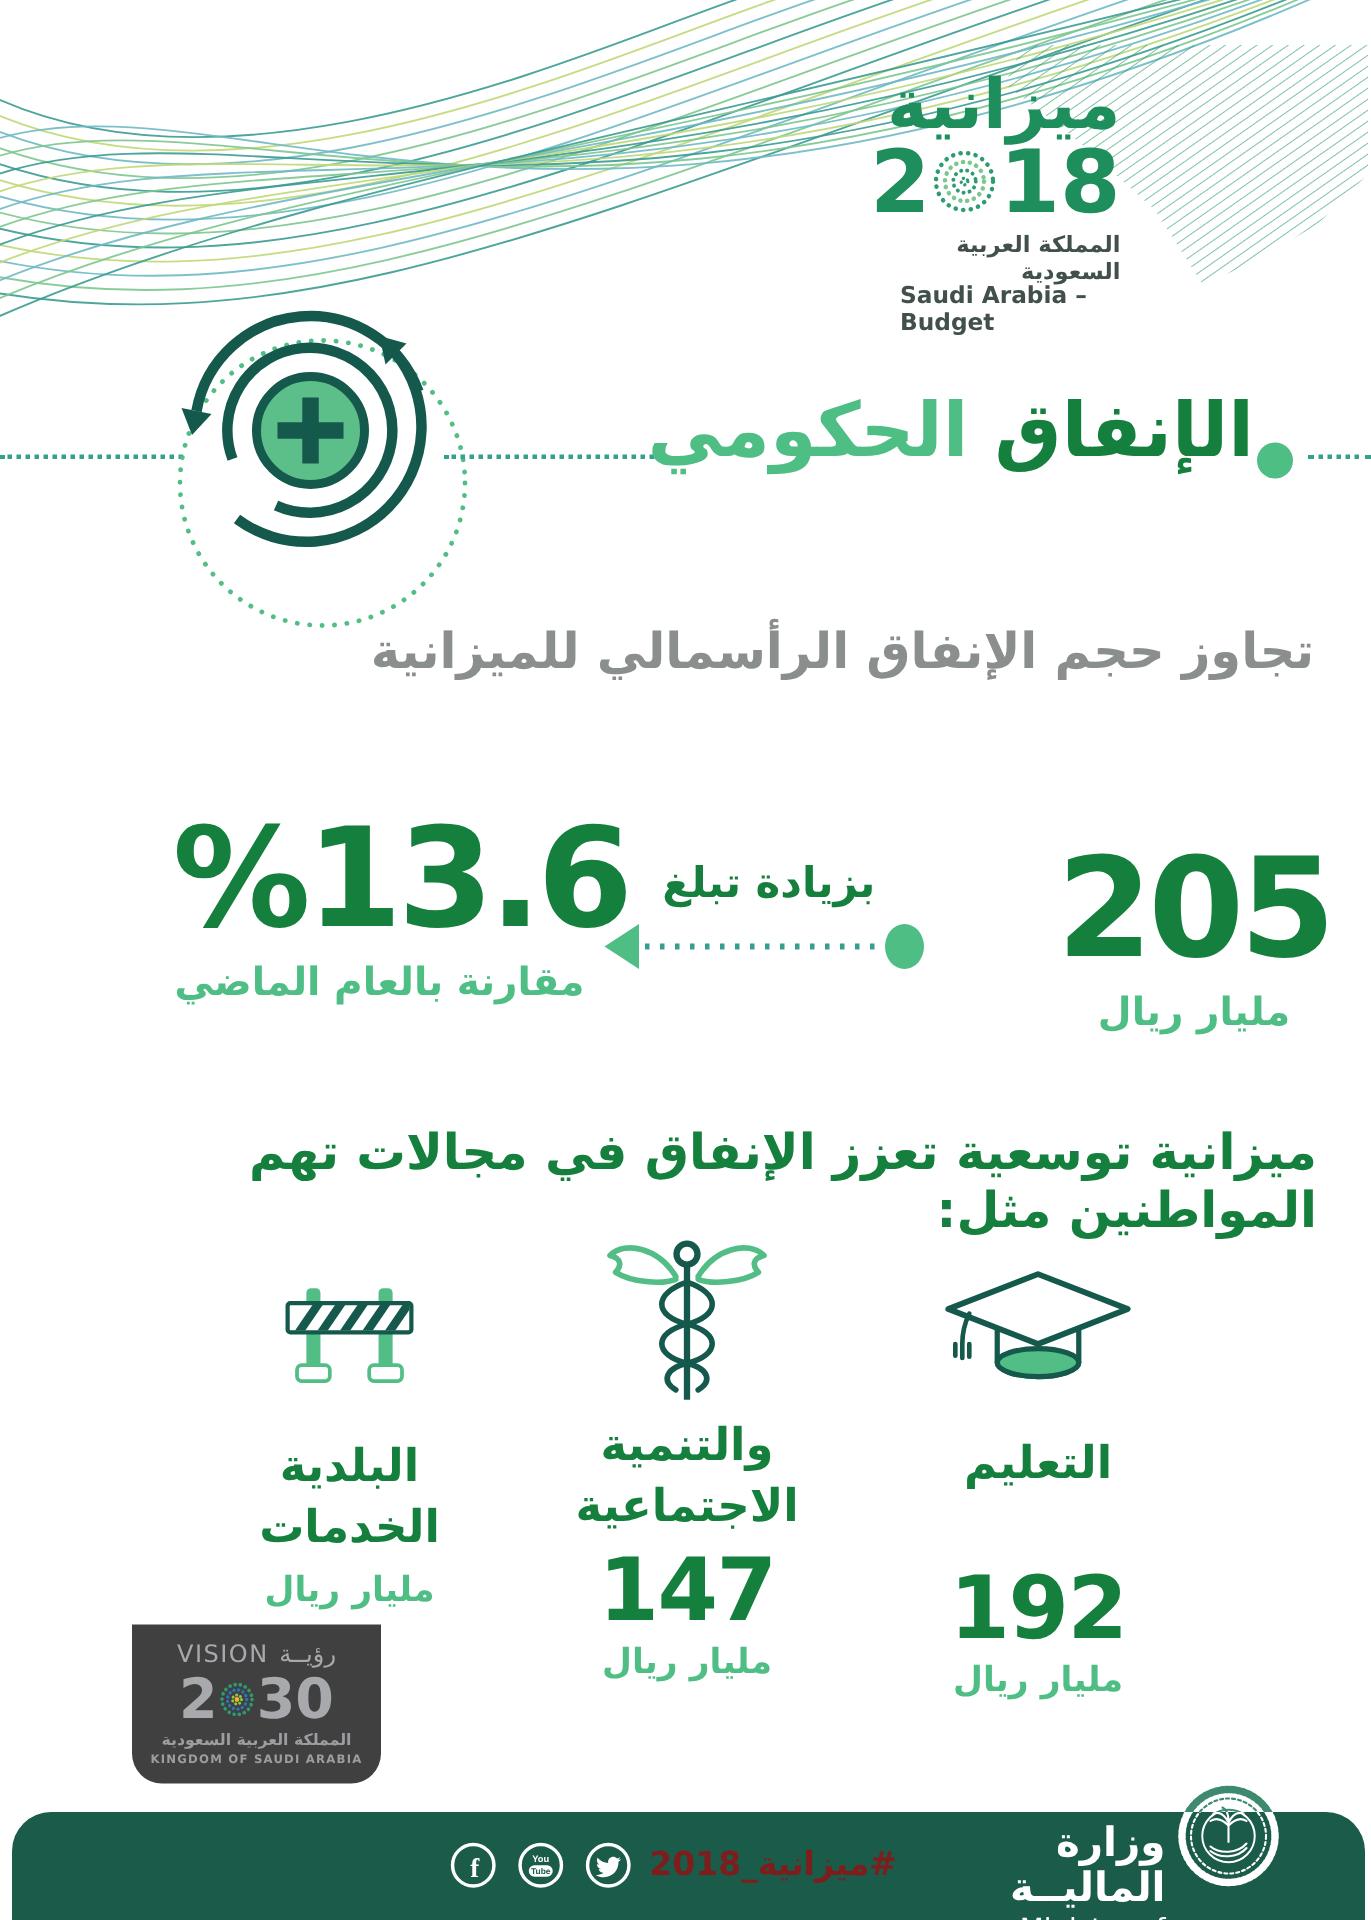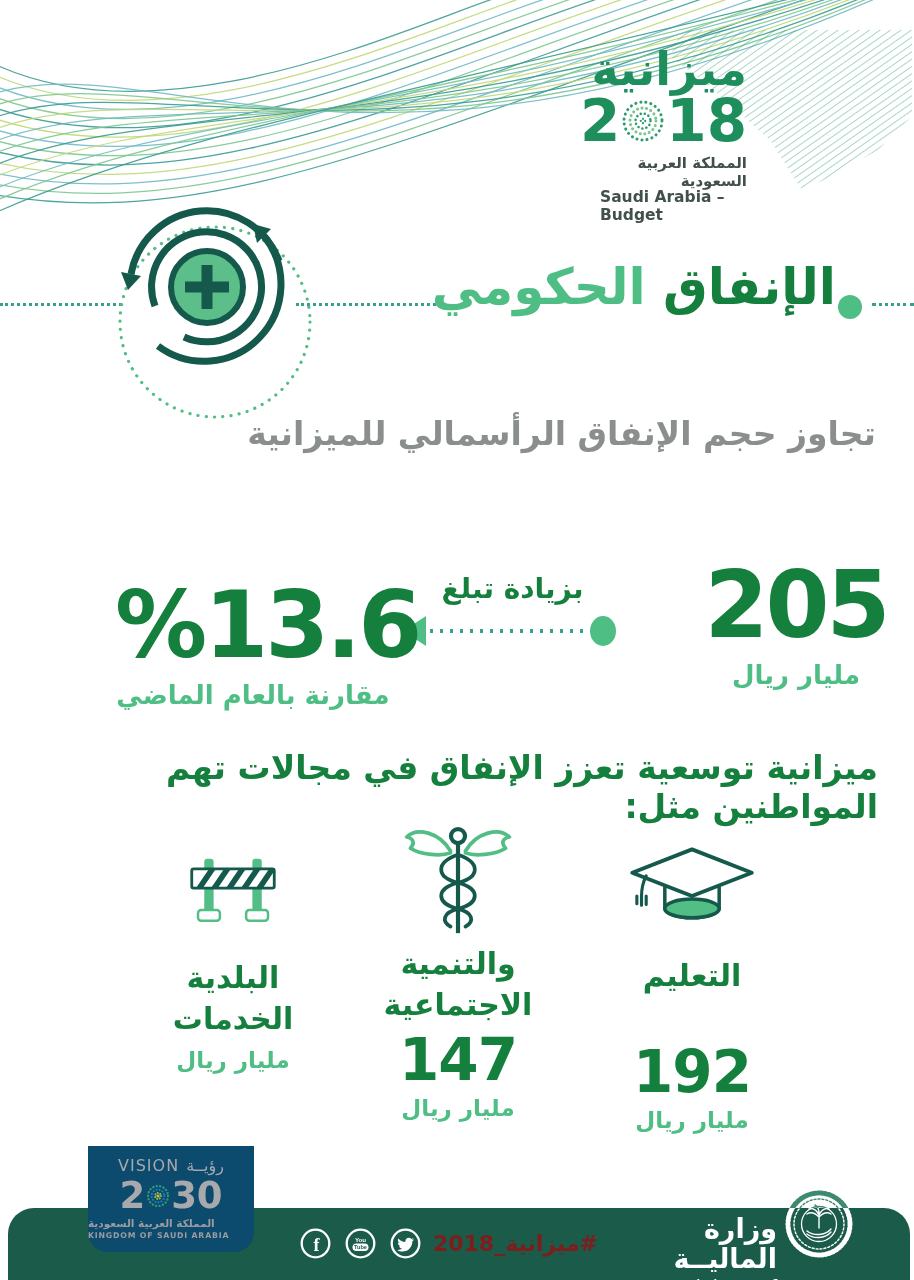--- a/index.html
+++ b/index.html
@@ -24,22 +24,22 @@
   .intro{font-size:33px;font-weight:bold;}
   
   .col{position:absolute;top:822px;width:240px;text-align:center;}
   .iconbox{height:113px;display:flex;align-items:flex-end;justify-content:center;}
   .col .label{margin-top:8px;font-size:30px;font-weight:bold;line-height:41px;height:84px;}
   .col .value{font-size:58px;font-weight:bold;line-height:1;margin-top:4px;letter-spacing:-1px;}
   .col .cunit{font-size:23px;font-weight:bold;margin-top:6px;}
   
   .footer-bar{position:absolute;left:8px;right:4px;top:1208px;bottom:0;
               background:#1A5B4A;border-radius:26px 26px 0 0;}
-  .vision-tab{position:absolute;left:88px;top:1146px;width:166px;height:106px;
-              background:#0c4a6e;border-radius:0 0 20px 20px;z-index:3;text-align:left;
+  .vision-tab{position:absolute;left:88px;top:1083px;width:166px;height:106px;
+              background:#404040;border-radius:0 0 20px 20px;z-index:3;text-align:center;
               color:#A7A9AC;}
   .v-line1{margin-top:10px;font-size:16px;letter-spacing:1px;display:flex;justify-content:center;gap:7px;align-items:baseline;}
   .v-year{display:flex;justify-content:center;align-items:center;font-size:37px;font-weight:bold;line-height:1;margin-top:2px;}
   .v-ar{font-size:10.5px;font-weight:bold;color:#9B9DA0;margin-top:3px;}
   .v-en{font-size:7.8px;letter-spacing:0.8px;color:#9B9DA0;margin-top:2px;font-weight:bold;}
   .hashtag{font-size:22px;font-weight:bold;color:#7f1d1d;text-align:center;}
   .mof{color:#fff;text-align:right;}
   .mof-ar{font-size:27px;font-weight:bold;line-height:1.1;}
   .mof-en{font-size:18.5px;margin-top:3px;}
   .social{z-index:4;}
@@ -136,21 +136,21 @@
 
   <div class="abs stat" style="left:400px;top:572px;width:225px;">
     <div class="increase-label dark" dir="rtl">بزيادة تبلغ</div>
     <svg width="225" height="52" viewBox="0 0 225 52">
       <line x1="30" y1="26" x2="188" y2="26" stroke="#35A08C" stroke-width="4" stroke-dasharray="3 7"></line>
       <polygon points="3,26 26,11 26,41" fill="#4FBE85"></polygon>
       <ellipse cx="203" cy="26" rx="13" ry="15" fill="#4FBE85"></ellipse>
     </svg>
   </div>
 
-  <div class="abs stat" style="left:115px;top:580px;width:276px;">
+  <div class="abs stat" style="left:115px;top:540px;width:276px;">
     <div class="bignum dark" dir="ltr">%13.6</div>
     <div class="unit light" dir="rtl">مقارنة بالعام الماضي</div>
   </div>
 
   <div class="abs intro dark" style="right:36px;top:748px;" dir="rtl">ميزانية توسعية تعزز الإنفاق في مجالات تهم المواطنين مثل:</div>
 
   <div class="col" style="left:572px;">
     <div class="iconbox" style="padding-bottom:12px;">
       <svg width="132" height="92" viewBox="0 0 170 118">
         <path d="M50,52 L50,84 A35,12 0 0 0 120,84 L120,52" fill="#fff" stroke="#14594B" stroke-width="4.5" stroke-linejoin="round"></path>

